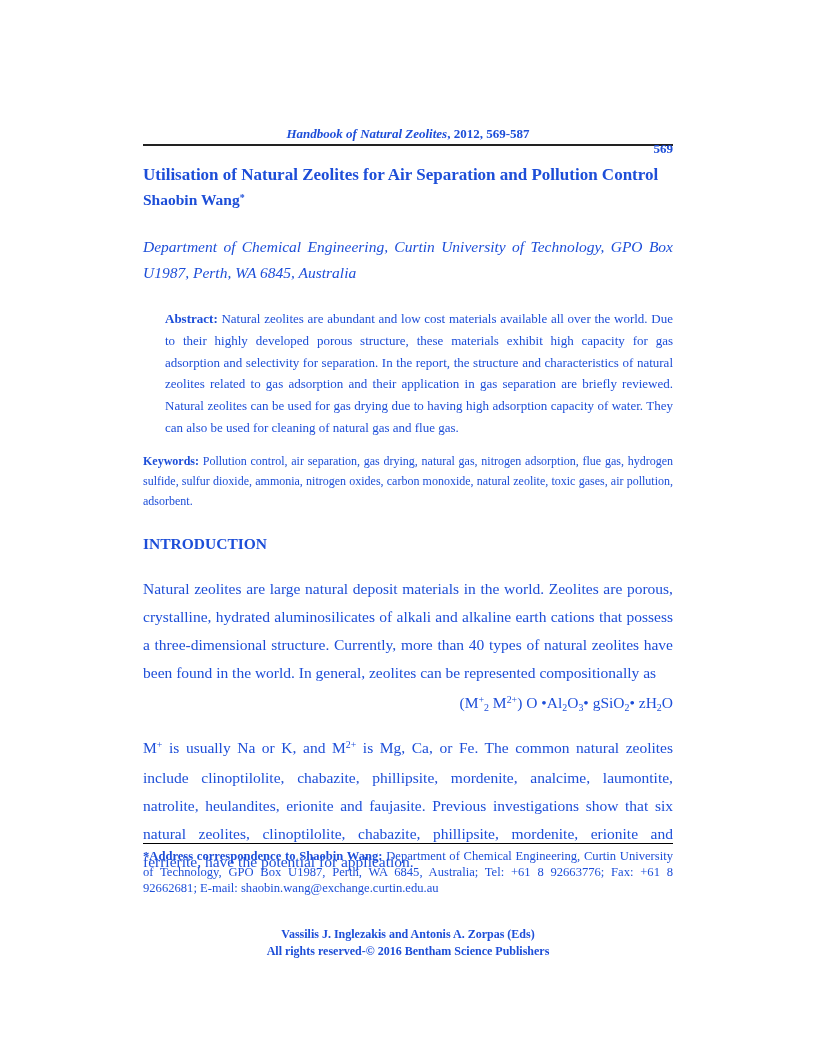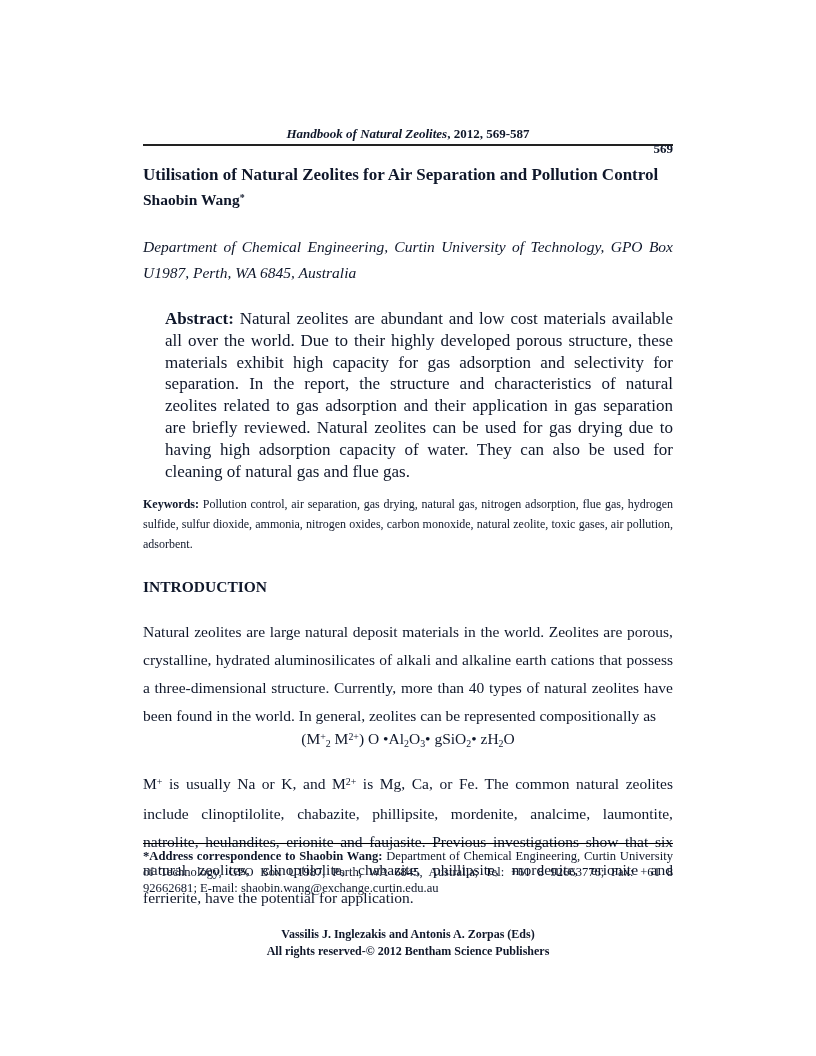--- a/index.html
+++ b/index.html
@@ -1,21 +1,21 @@
 <!DOCTYPE html>
 <html><head>
 <meta charset="utf-8">
 <style>
   html, body { margin: 0; padding: 0; background: #ffffff; }
   .page {
     position: relative;
     width: 816px;
     height: 1056px;
     background: #ffffff;
-    color: #0f172a;
+    color: #1d4ed8;
     font-family: "Liberation Serif", serif;
     overflow: hidden;
   }
   .content {
     position: absolute;
     left: 143px;
     top: 126px;
     width: 530px;
   }
   
@@ -50,41 +50,41 @@
   .affiliation {
     margin-top: 25px;
     font-size: 15.5px;
     font-style: italic;
     line-height: 26px;
     text-align: justify;
   }
   .abstract {
     margin-top: 22px;
     margin-left: 22px;
-    font-size: 17px;
+    font-size: 13px;
     line-height: 21.8px;
     text-align: justify;
   }
   .keywords {
     margin-top: 12px;
     font-size: 12px;
     line-height: 20px;
     text-align: justify;
   }
   .section-heading { margin-top: 24px; font-size: 15.5px; font-weight: bold; }
   .para {
     margin-top: 22px;
     font-size: 15.5px;
     line-height: 28px;
     text-align: justify;
   }
   .formula {
-    margin-top: 0;
+    margin-top: 7px;
     font-size: 15.5px;
-    text-align: center;
+    text-align: right;
   }
   sup { font-size: 64%; vertical-align: baseline; position: relative; top: -0.45em; }
   sub { font-size: 64%; vertical-align: baseline; position: relative; top: 0.28em; }
   .bold { font-weight: bold; }
   
   .bottom {
     position: absolute;
     left: 143px;
     top: 843px;
     width: 530px;
@@ -135,16 +135,16 @@
 
     <div class="para"><span>M</span><sup>+</sup><span> is usually Na or K, and M</span><sup>2+</sup><span> is Mg, Ca, or Fe. The common natural zeolites include clinoptilolite, chabazite, phillipsite, mordenite, analcime, laumontite, natrolite, heulandites, erionite and faujasite. Previous investigations show that six natural zeolites, clinoptilolite, chabazite, phillipsite, mordenite, erionite and ferrierite, have the potential for application.</span></div>
 
   </div>
 
   <div class="bottom">
     <hr class="rule-footnote">
     <div class="footnote"><span class="bold">*Address correspondence to Shaobin Wang:</span><span> Department of Chemical Engineering, Curtin University of Technology, GPO Box U1987, Perth, WA 6845, Australia; Tel: +61 8 92663776; Fax: +61 8 92662681; E-mail: shaobin.wang@exchange.curtin.edu.au</span></div>
     <div class="pub-footer">
       <div>Vassilis J. Inglezakis and Antonis A. Zorpas (Eds)</div>
-      <div>All rights reserved-© 2012 Bentham Science Publishers</div>
+      <div>All rights reserved-© 2016 Bentham Science Publishers</div>
     </div>
   </div>
 </div>
 
 </body></html>

